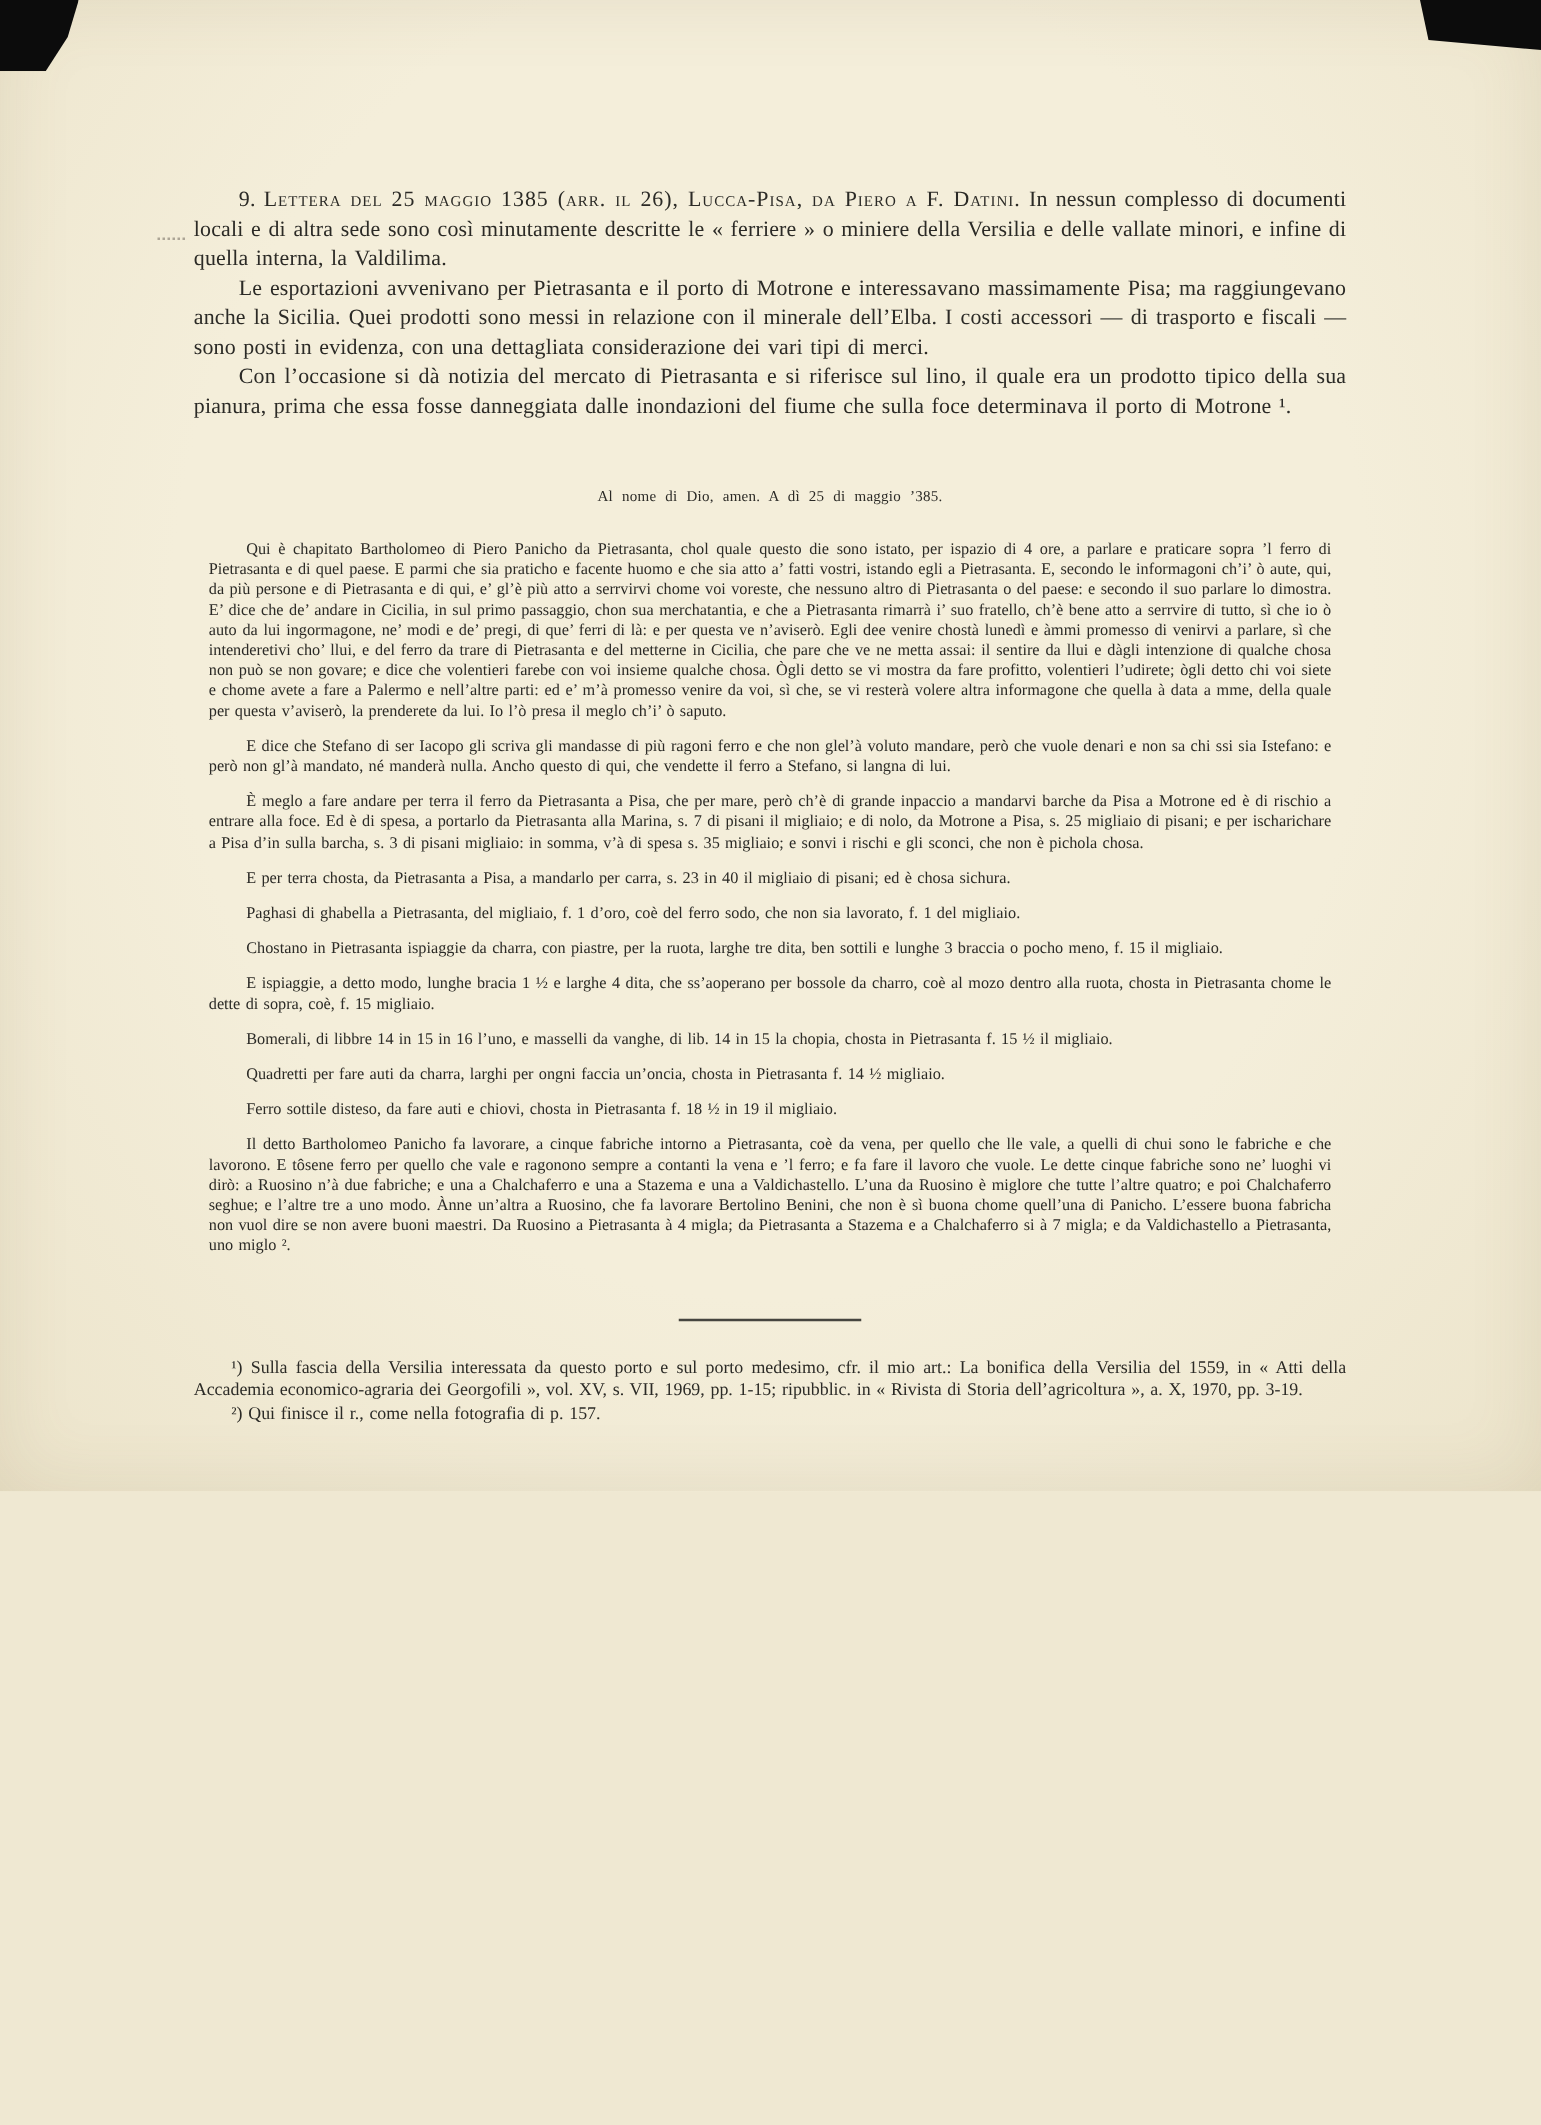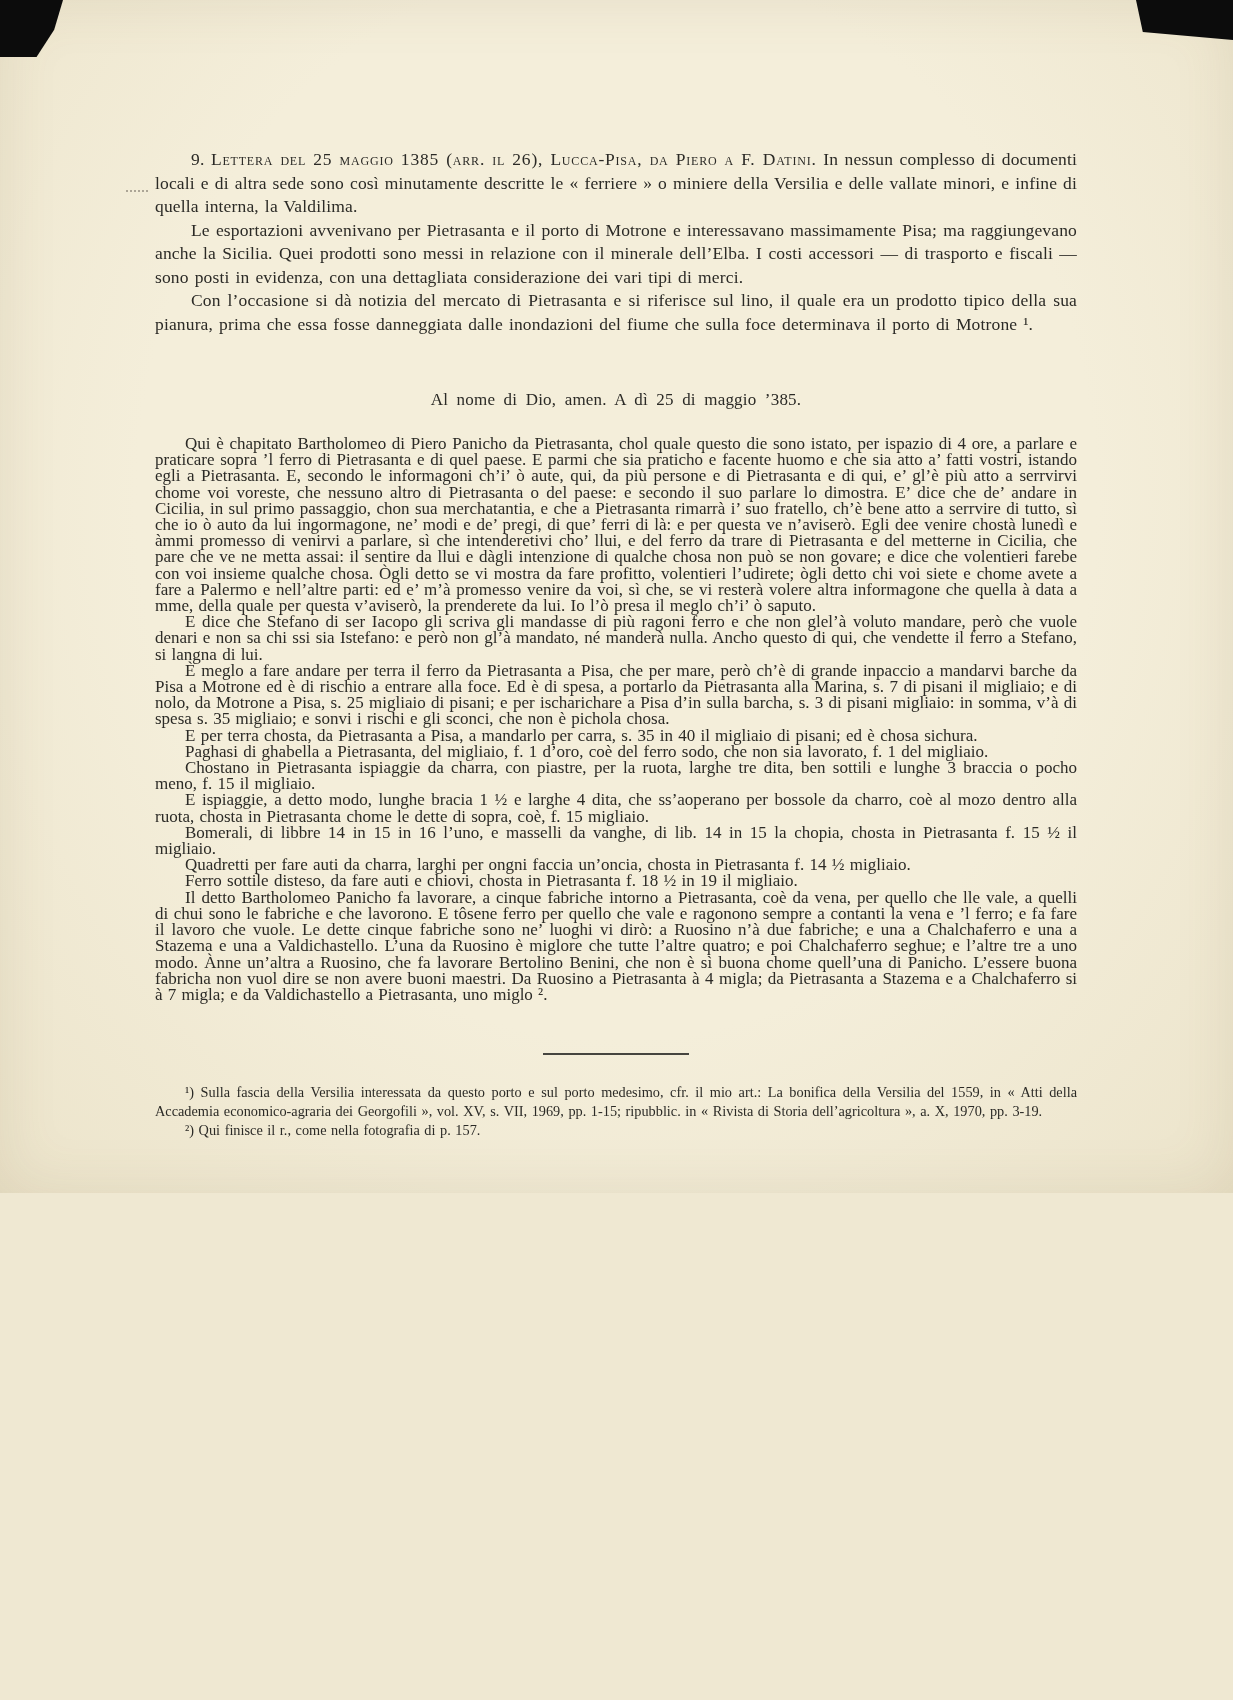--- a/index.html
+++ b/index.html
@@ -24,26 +24,26 @@
                clip-path: polygon(0 0, 100% 0, 100% 100%, 7% 80%); }
   .pencil-mark { position: absolute; left: 126px; top: 190px; width: 22px; height: 3px;
                  border-top: 2px dotted #9b9486; opacity: .8; }
 
   .content { position: absolute; left: 155px; top: 148px; width: 922px; }
 
   .intro { font-size: 17.5px; line-height: 23.5px; text-align: justify;
            margin: 0; text-indent: 36px; letter-spacing: .15px; word-spacing: 1.5px; }
   .smallcaps { font-variant: small-caps; letter-spacing: .8px; }
 
-  .salutation { text-align: center; font-size: 17px; margin: 54px 0 0 0;
+  .salutation { text-align: center; font-size: 12px; margin: 54px 0 0 0;
                 word-spacing: 4px; letter-spacing: .2px; font-family: Liberation Serif, serif; }
 
   .letter { margin-top: 26px; }
-  .letter p { font-size: 17px; line-height: 16.2px; text-align: justify;
-              margin: 0; text-indent: 30px; word-spacing: 1px; }
+  .letter p { font-size: 13px; line-height: 16.2px; text-align: justify;
+              margin: 12px; text-indent: 30px; word-spacing: 1px; }
 
   .footnote-rule { margin-top: 50px; width: 146px; border: 0;
                    border-top: 2px solid #46453f; }
 
   .footnotes { margin-top: 28px; font-size: 14.3px; line-height: 18.8px;
                text-align: justify; word-spacing: 1px; }
   .footnotes p { margin: 0; text-indent: 30px; }
   .footnotes .it { }
 
   .page-number { position: absolute; left: 0; right: 0; top: 1468px;
@@ -66,21 +66,21 @@
     <p class="intro">Le esportazioni avvenivano per Pietrasanta e il porto di Motrone e interessavano massimamente Pisa; ma raggiungevano anche la Sicilia. Quei prodotti sono messi in relazione con il minerale dell’Elba. I costi accessori — di trasporto e fiscali — sono posti in evidenza, con una dettagliata considerazione dei vari tipi di merci.</p>
 
     <p class="intro">Con l’occasione si dà notizia del mercato di Pietrasanta e si riferisce sul lino, il quale era un prodotto tipico della sua pianura, prima che essa fosse danneggiata dalle inondazioni del fiume che sulla foce determinava il porto di Motrone ¹.</p>
 
     <p class="salutation">Al nome di Dio, amen. A dì 25 di maggio ’385.</p>
 
     <div class="letter">
       <p>Qui è chapitato Bartholomeo di Piero Panicho da Pietrasanta, chol quale questo die sono istato, per ispazio di 4 ore, a parlare e praticare sopra ’l ferro di Pietrasanta e di quel paese. E parmi che sia praticho e facente huomo e che sia atto a’ fatti vostri, istando egli a Pietrasanta. E, secondo le informagoni ch’i’ ò aute, qui, da più persone e di Pietrasanta e di qui, e’ gl’è più atto a serrvirvi chome voi voreste, che nessuno altro di Pietrasanta o del paese: e secondo il suo parlare lo dimostra. E’ dice che de’ andare in Cicilia, in sul primo passaggio, chon sua merchatantia, e che a Pietrasanta rimarrà i’ suo fratello, ch’è bene atto a serrvire di tutto, sì che io ò auto da lui ingormagone, ne’ modi e de’ pregi, di que’ ferri di là: e per questa ve n’aviserò. Egli dee venire chostà lunedì e àmmi promesso di venirvi a parlare, sì che intenderetivi cho’ llui, e del ferro da trare di Pietrasanta e del metterne in Cicilia, che pare che ve ne metta assai: il sentire da llui e dàgli intenzione di qualche chosa non può se non govare; e dice che volentieri farebe con voi insieme qualche chosa. Ògli detto se vi mostra da fare profitto, volentieri l’udirete; ògli detto chi voi siete e chome avete a fare a Palermo e nell’altre parti: ed e’ m’à promesso venire da voi, sì che, se vi resterà volere altra informagone che quella à data a mme, della quale per questa v’aviserò, la prenderete da lui. Io l’ò presa il meglo ch’i’ ò saputo.</p>
       <p>E dice che Stefano di ser Iacopo gli scriva gli mandasse di più ragoni ferro e che non glel’à voluto mandare, però che vuole denari e non sa chi ssi sia Istefano: e però non gl’à mandato, né manderà nulla. Ancho questo di qui, che vendette il ferro a Stefano, si langna di lui.</p>
       <p>È meglo a fare andare per terra il ferro da Pietrasanta a Pisa, che per mare, però ch’è di grande inpaccio a mandarvi barche da Pisa a Motrone ed è di rischio a entrare alla foce. Ed è di spesa, a portarlo da Pietrasanta alla Marina, s. 7 di pisani il migliaio; e di nolo, da Motrone a Pisa, s. 25 migliaio di pisani; e per ischarichare a Pisa d’in sulla barcha, s. 3 di pisani migliaio: in somma, v’à di spesa s. 35 migliaio; e sonvi i rischi e gli sconci, che non è pichola chosa.</p>
-      <p>E per terra chosta, da Pietrasanta a Pisa, a mandarlo per carra, s. 35 in 40 il migliaio di pisani; ed è chosa sichura.</p>
+      <p>E per terra chosta, da Pietrasanta a Pisa, a mandarlo per carra, s. 23 in 40 il migliaio di pisani; ed è chosa sichura.</p>
       <p>Paghasi di ghabella a Pietrasanta, del migliaio, f. 1 d’oro, coè del ferro sodo, che non sia lavorato, f. 1 del migliaio.</p>
       <p>Chostano in Pietrasanta ispiaggie da charra, con piastre, per la ruota, larghe tre dita, ben sottili e lunghe 3 braccia o pocho meno, f. 15 il migliaio.</p>
       <p>E ispiaggie, a detto modo, lunghe bracia 1 ½ e larghe 4 dita, che ss’aoperano per bossole da charro, coè al mozo dentro alla ruota, chosta in Pietrasanta chome le dette di sopra, coè, f. 15 migliaio.</p>
       <p>Bomerali, di libbre 14 in 15 in 16 l’uno, e masselli da vanghe, di lib. 14 in 15 la chopia, chosta in Pietrasanta f. 15 ½ il migliaio.</p>
       <p>Quadretti per fare auti da charra, larghi per ongni faccia un’oncia, chosta in Pietrasanta f. 14 ½ migliaio.</p>
       <p>Ferro sottile disteso, da fare auti e chiovi, chosta in Pietrasanta f. 18 ½ in 19 il migliaio.</p>
       <p>Il detto Bartholomeo Panicho fa lavorare, a cinque fabriche intorno a Pietrasanta, coè da vena, per quello che lle vale, a quelli di chui sono le fabriche e che lavorono. E tôsene ferro per quello che vale e ragonono sempre a contanti la vena e ’l ferro; e fa fare il lavoro che vuole. Le dette cinque fabriche sono ne’ luoghi vi dirò: a Ruosino n’à due fabriche; e una a Chalchaferro e una a Stazema e una a Valdichastello. L’una da Ruosino è miglore che tutte l’altre quatro; e poi Chalchaferro seghue; e l’altre tre a uno modo. Ànne un’altra a Ruosino, che fa lavorare Bertolino Benini, che non è sì buona chome quell’una di Panicho. L’essere buona fabricha non vuol dire se non avere buoni maestri. Da Ruosino a Pietrasanta à 4 migla; da Pietrasanta a Stazema e a Chalchaferro si à 7 migla; e da Valdichastello a Pietrasanta, uno miglo ².</p>
     </div>
 
     <hr class="footnote-rule">

